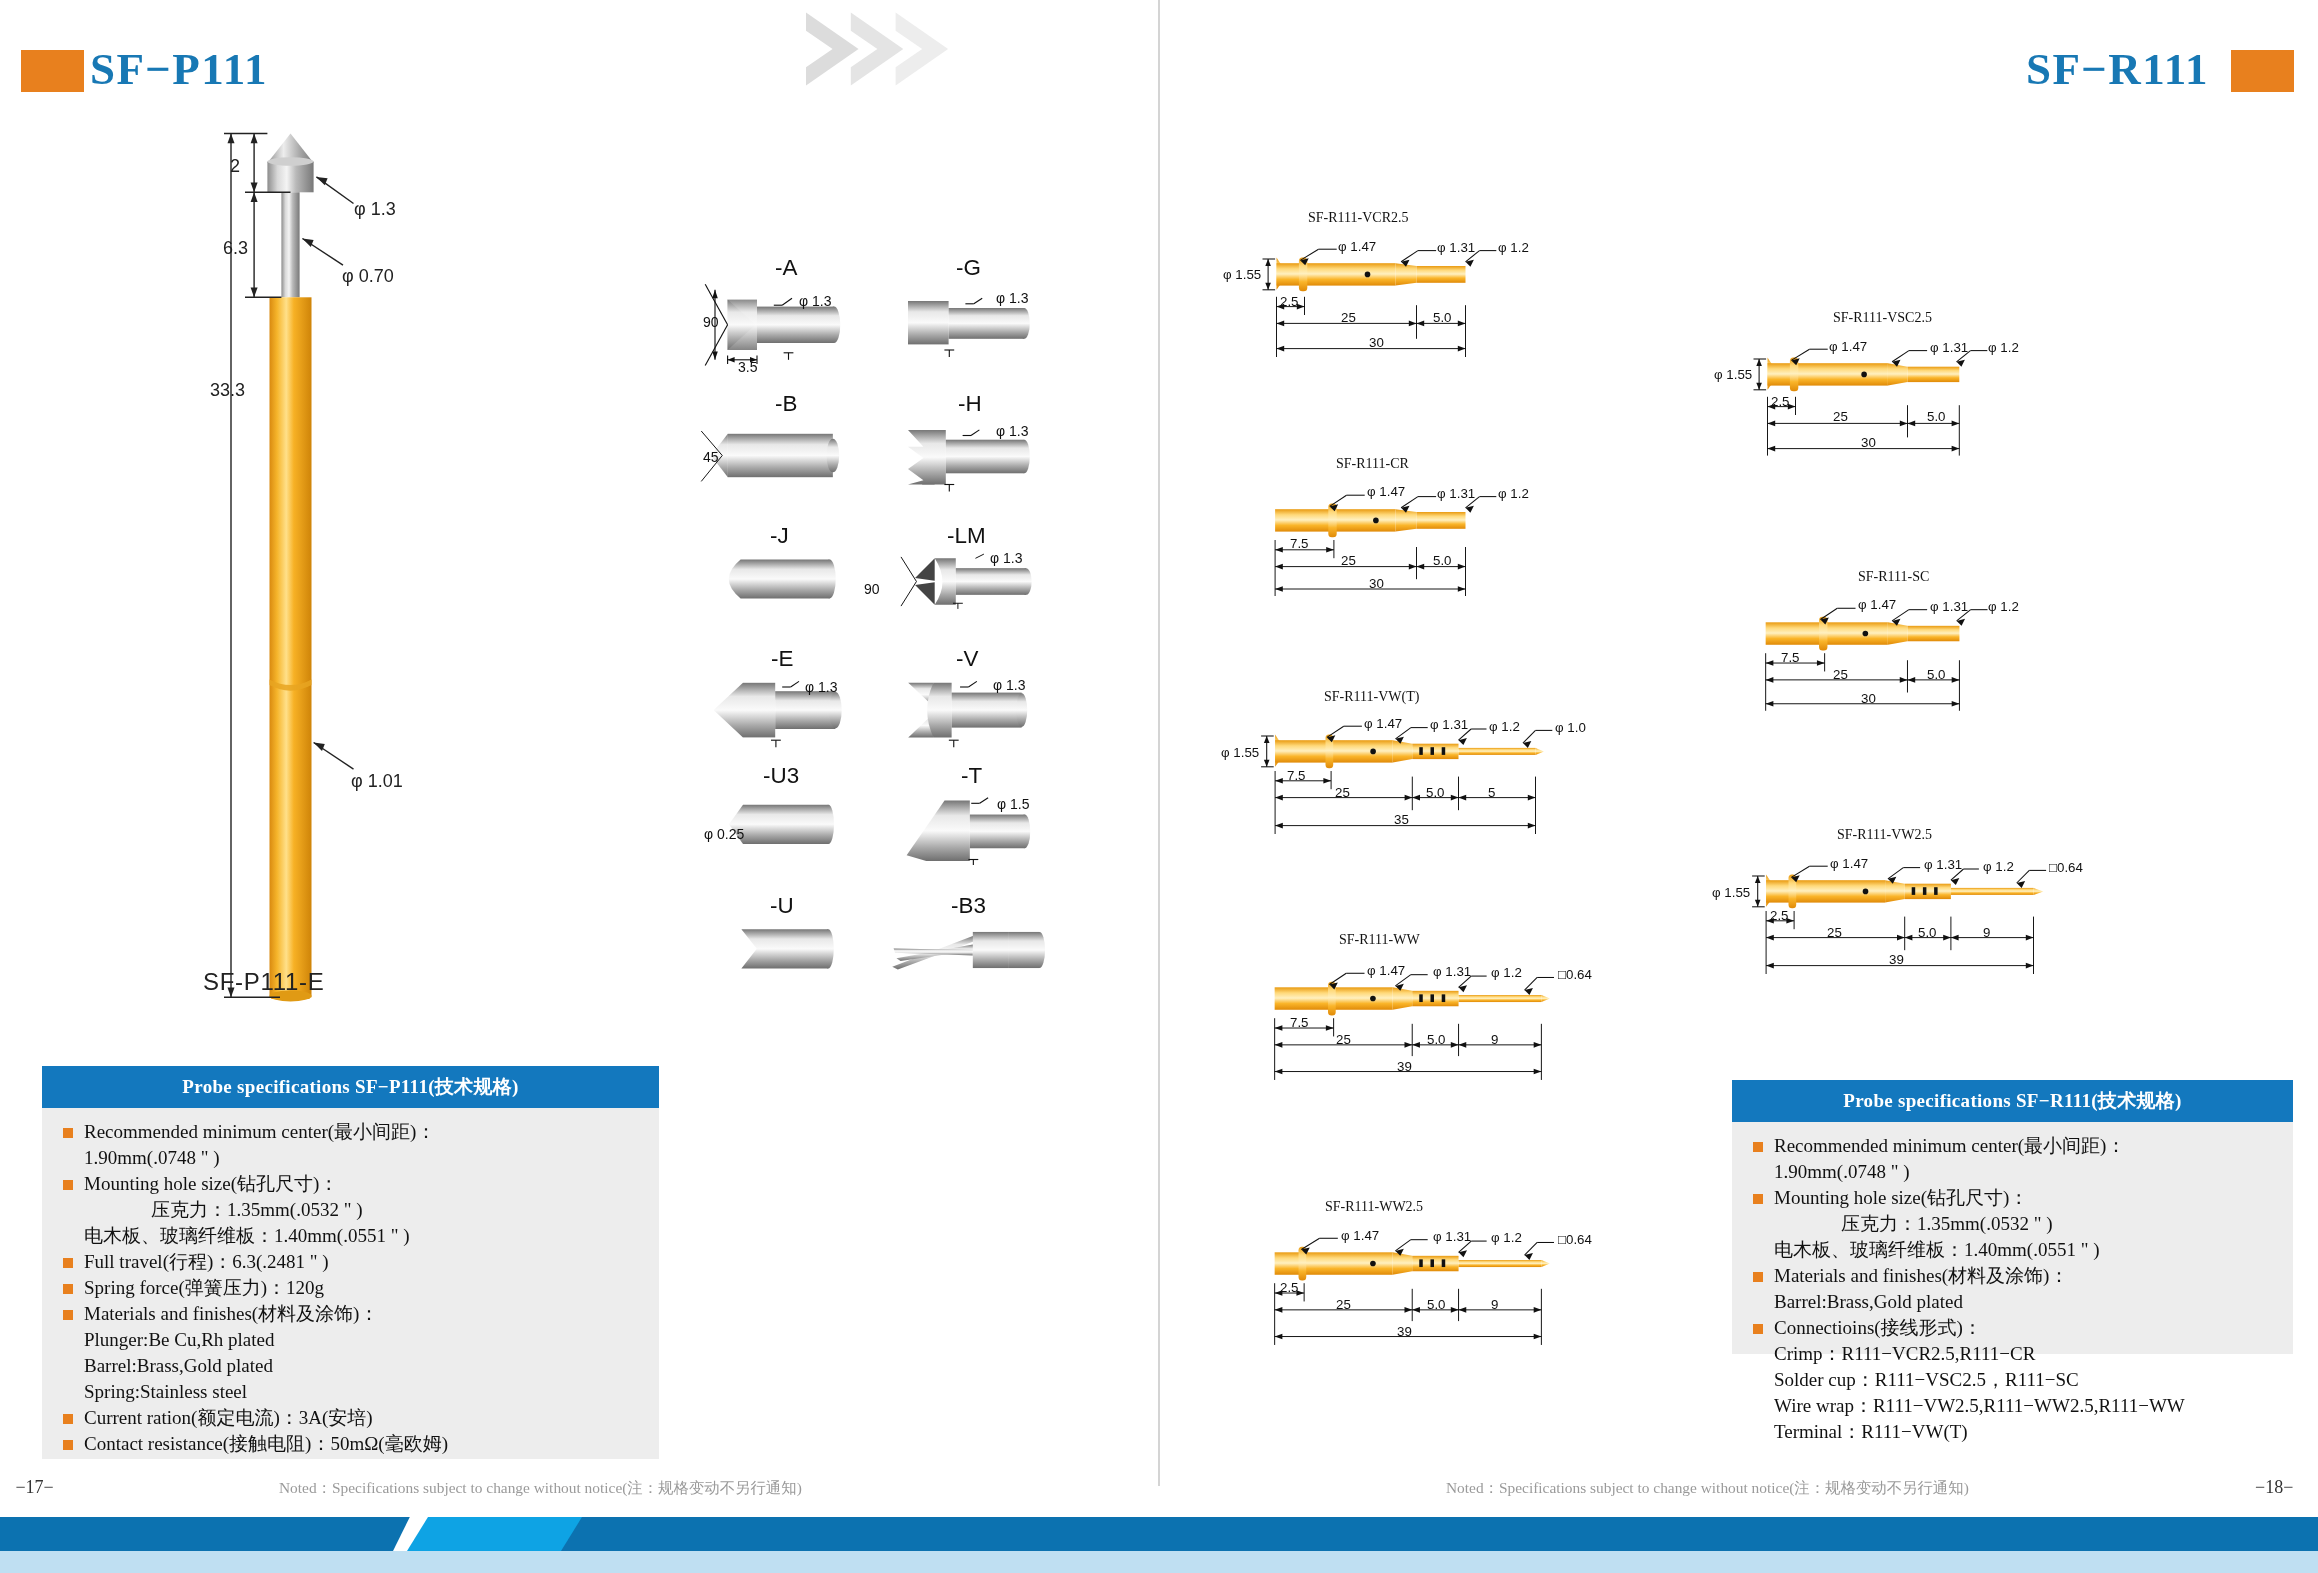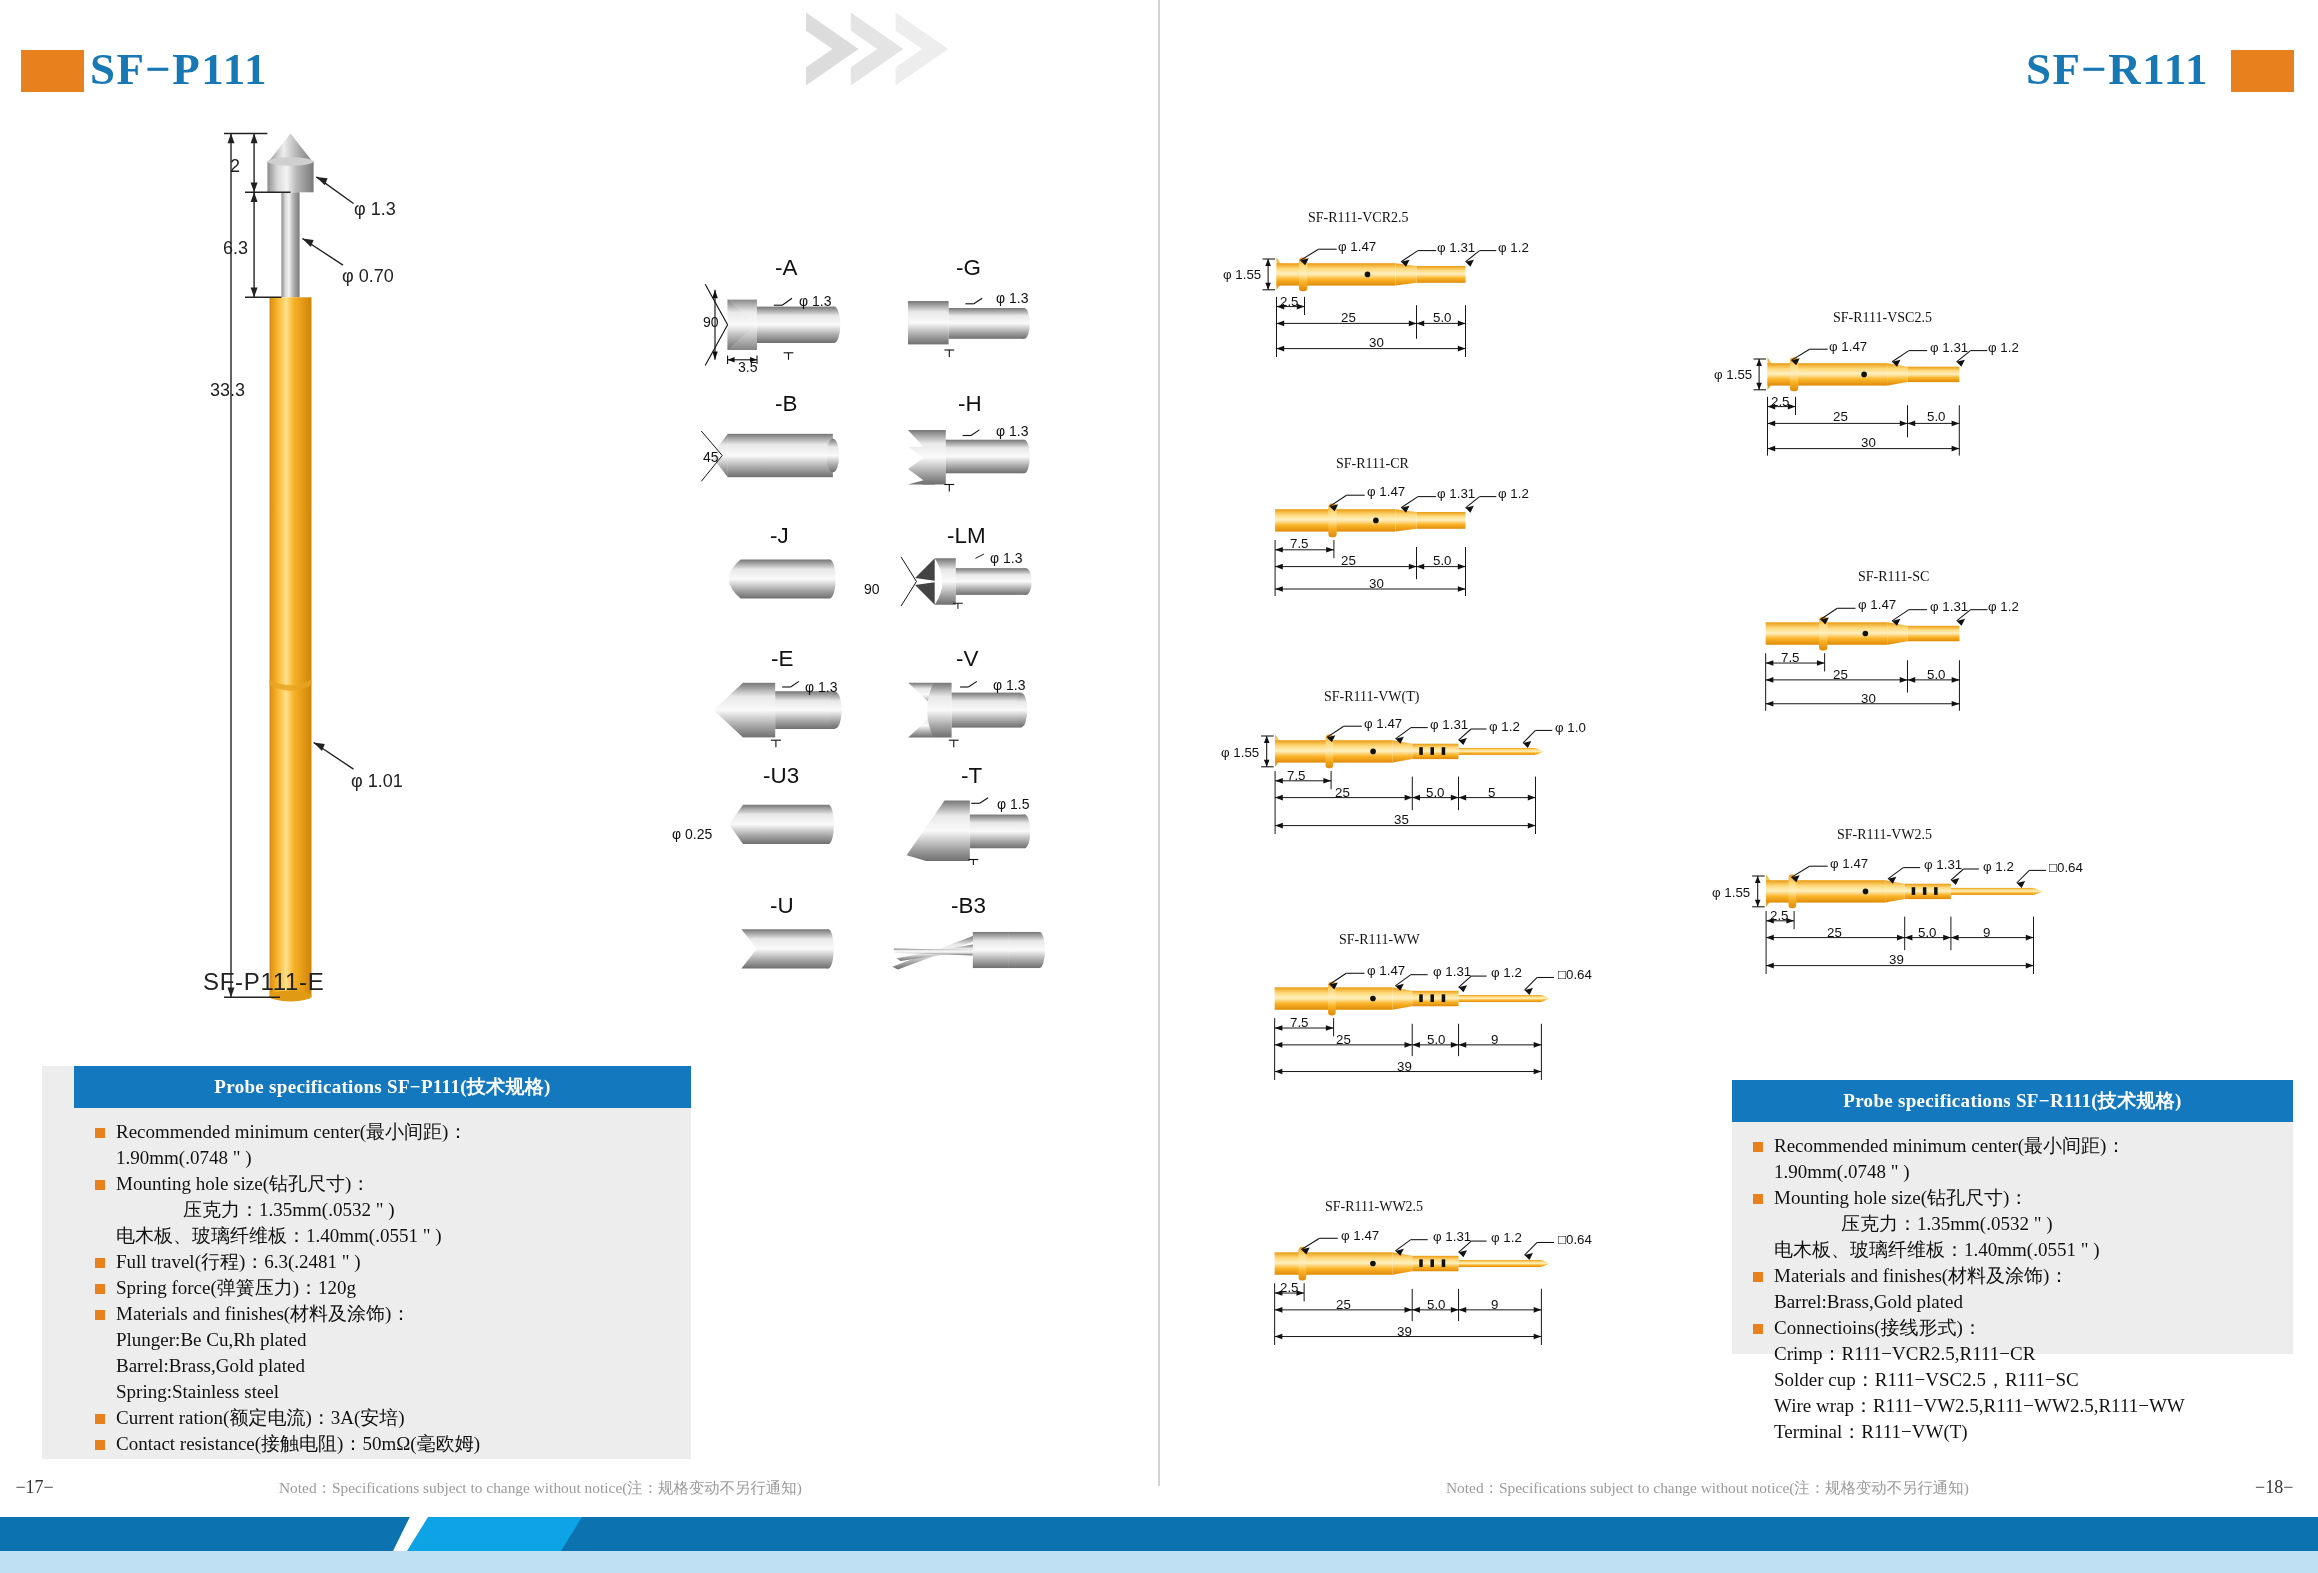--- a/index.html
+++ b/index.html
@@ -308,21 +308,21 @@
 </div>
 <div class="tipdim" style="left:993px;top:677px;">φ 1.3</div>
 
 <div class="tipname" style="left:763px;top:763px;">-U3</div>
 <div class="abs" style="left:715px;top:799px;">
   <svg width="147" height="52" viewBox="0 0 210 74">
     <path d="M40 8 L162 8 L162 64 L40 64 L20 36 Z" fill="url(#g1)"></path>
     <ellipse cx="162" cy="36" rx="8" ry="28" fill="url(#g1)"></ellipse>
   </svg>
 </div>
-<div class="tipdim" style="left:672px;top:826px;">φ 0.25</div>
+<div class="tipdim" style="left:704px;top:826px;">φ 0.25</div>
 
 <div class="tipname" style="left:961px;top:763px;">-T</div>
 <div class="abs" style="left:901px;top:792px;">
   <svg width="144" height="76" viewBox="0 0 205 108">
     <path d="M8 90 L62 12 L98 12 L98 98 L36 98 Z" fill="url(#g1)"></path>
     <rect x="98" y="32" width="78" height="48" fill="url(#g1)"></rect>
     <ellipse cx="176" cy="56" rx="8" ry="24" fill="url(#g1)"></ellipse>
     <g stroke="#111" stroke-width="1.6" fill="none">
       <line x1="124" y1="8" x2="112" y2="16"></line>
         <line x1="112" y1="16" x2="100" y2="16"></line>
@@ -848,21 +848,21 @@
 <div class="rdim" style="left:1830px;top:856px;">φ 1.47</div>
 <div class="rdim" style="left:1924px;top:857px;">φ 1.31</div>
 <div class="rdim" style="left:1983px;top:859px;">φ 1.2</div>
 <div class="rdim" style="left:2049px;top:860px;">□0.64</div>
 <div class="rdim" style="left:1770px;top:908px;">2.5</div>
 <div class="rdim" style="left:1827px;top:925px;">25</div>
 <div class="rdim" style="left:1918px;top:925px;">5.0</div>
 <div class="rdim" style="left:1983px;top:925px;">9</div>
 <div class="rdim" style="left:1889px;top:952px;">39</div>
 
-<div class="spec" style="left:42px;top:1066px;width:617px;height:393px;padding-left:32px;">
+<div class="spec" style="left:42px;top:1066px;width:617px;height:393px;">
   <div class="spec-hd">Probe specifications SF−P111(技术规格)</div>
   <div class="spec-body">
     <div class="sline bul">Recommended minimum center(最小间距)：</div>
     <div class="sline sub">1.90mm(.0748 " )</div>
     <div class="sline bul">Mounting hole size(钻孔尺寸)：</div>
     <div class="sline ind">压克力：1.35mm(.0532 " )</div>
     <div class="sline sub">电木板、玻璃纤维板：1.40mm(.0551 " )</div>
     <div class="sline bul">Full travel(行程)：6.3(.2481 " )</div>
     <div class="sline bul">Spring force(弹簧压力)：120g</div>
     <div class="sline bul">Materials and finishes(材料及涂饰)：</div>

